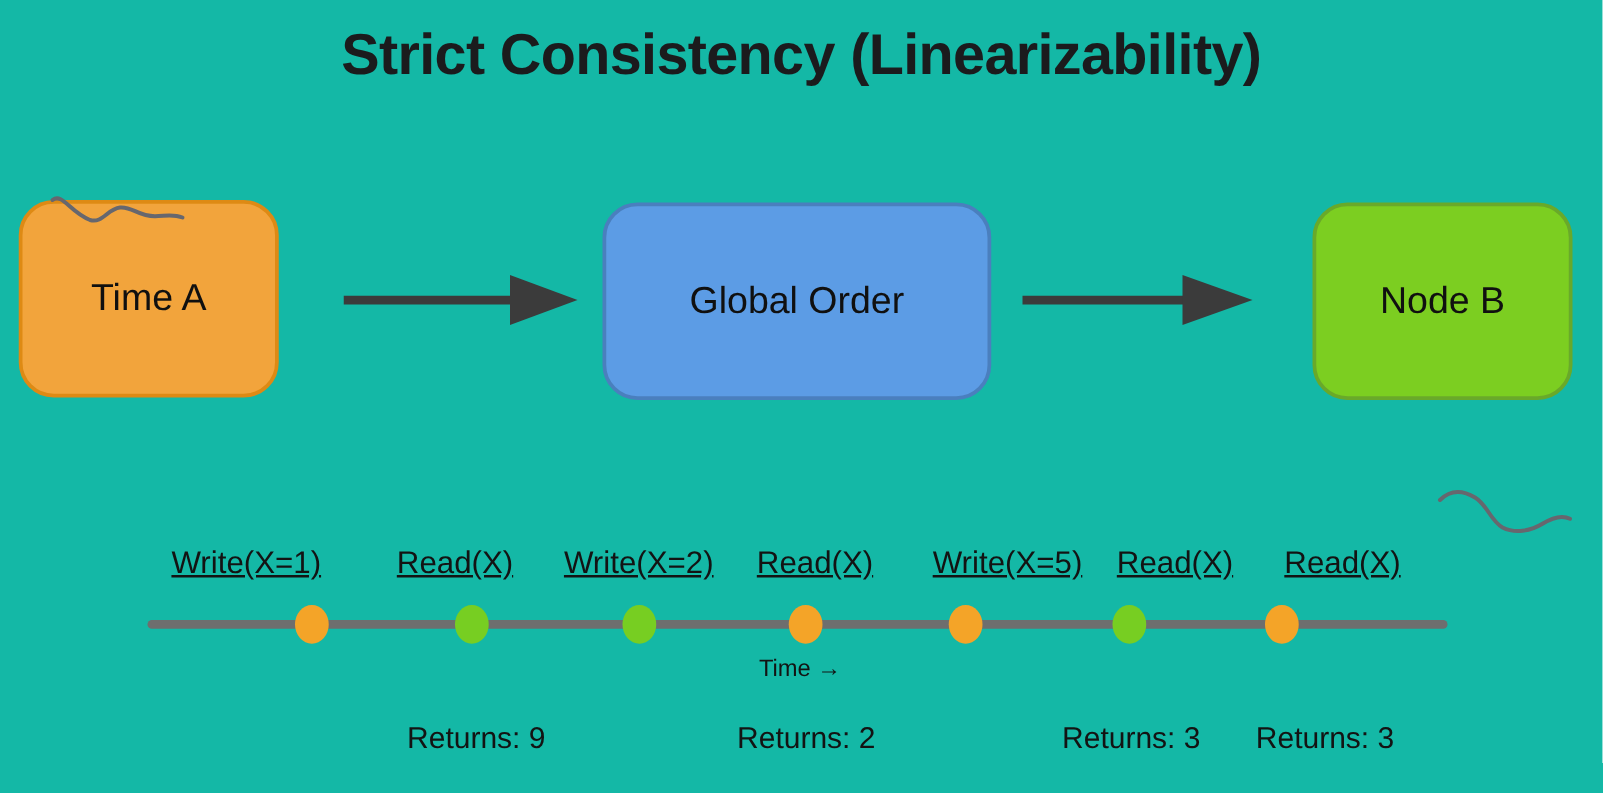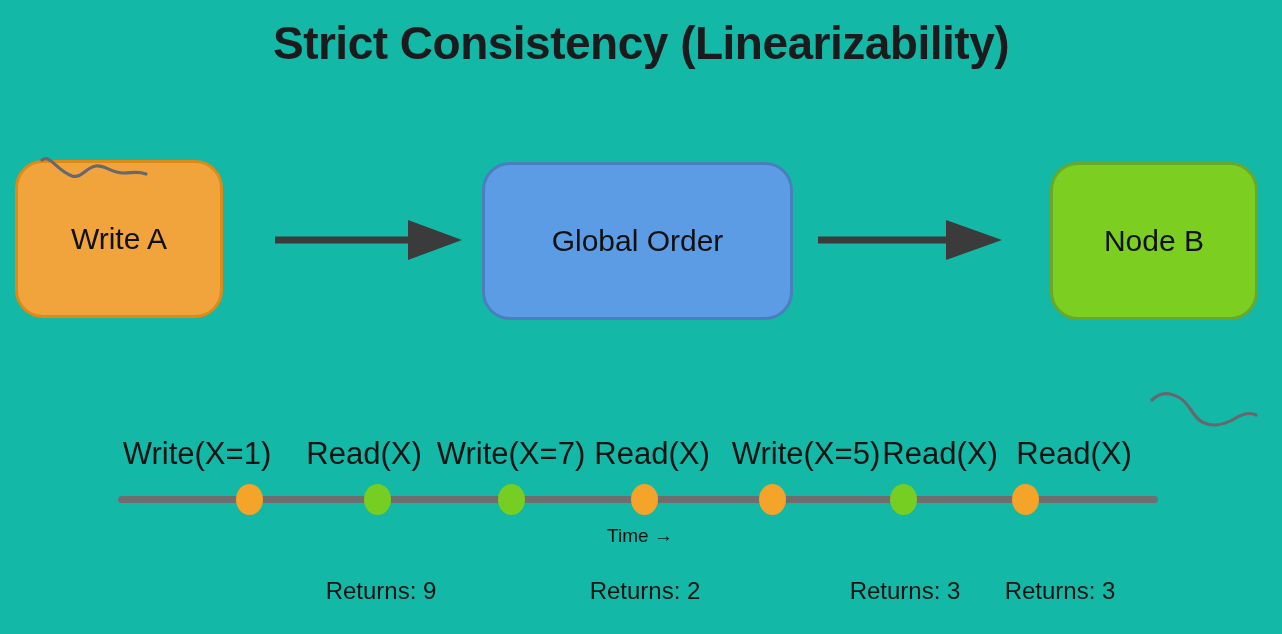--- a/index.html
+++ b/index.html
@@ -32,21 +32,21 @@
   .sq-corner { left:1148px; top:388px; width:112px; height:40px; }
   .tl-line {
     position:absolute; left:118px; top:496px; width:1040px; height:7px;
     background:var(--timeline-line); border-radius:3.5px;
   }
   .dot { position:absolute; top:484px; width:27px; height:31px; border-radius:50%; }
   .d0 { left:236px; } .d1 { left:364px; } .d2 { left:498px; } .d3 { left:631px; }
   .d4 { left:759px; } .d5 { left:890px; } .d6 { left:1012px; }
   .ev {
     position:absolute; top:436px; transform:translateX(-50%);
-    font-size:31px; color:var(--label-text); white-space:nowrap;
+    font-size:25px; color:var(--label-text); white-space:nowrap;text-decoration:underline;
   }
   .e0 { left:197px; } .e1 { left:364px; } .e2 { left:511px; } .e3 { left:652px; }
   .e4 { left:806px; } .e5 { left:940px; } .e6 { left:1074px; }
   .time-label {
     position:absolute; top:525px; left:640px; transform:translateX(-50%);
     font-size:19px; color:var(--label-text); white-space:nowrap;
   }
   .ret {
     position:absolute; top:577px; transform:translateX(-50%);
     font-size:24px; color:var(--label-text); white-space:nowrap;
@@ -54,21 +54,21 @@
   .r0 { left:381px; } .r1 { left:645px; } .r2 { left:905px; } .r3 { left:1060px; }
 </style>
 </head>
 <body>
 
 <div class="canvas">
 
   <div class="title">Strict Consistency (Linearizability)</div>
 
   <div class="node node-a" style="background-color: rgb(242, 164, 60); border-color: rgb(222, 138, 20);">
-    <span>Write A</span>
+    <span>Time A</span>
   </div>
   <div class="node node-global" style="background-color: rgb(92, 156, 229); border-color: rgb(74, 127, 190);">
     <span>Global Order</span>
   </div>
   <div class="node node-b" style="background-color: rgb(124, 206, 33); border-color: rgb(105, 169, 42);">
     <span>Node B</span>
   </div>
 
   <svg class="arrow-svg arrow-1" viewBox="0 0 200 50">
     <line x1="5" y1="25" x2="140" y2="25"></line>
@@ -83,21 +83,21 @@
     <path d="M4,8 C12,2 18,18 34,24 C44,27 48,15 58,14 C68,13 72,21 86,21 C94,21 100,19 108,22"></path>
   </svg>
   <svg class="squiggle sq-corner" viewBox="0 0 112 40">
     <path d="M4,12 C12,4 22,4 32,10 C42,16 44,28 54,34 C64,39 76,37 86,31 C94,26 102,24 108,27"></path>
   </svg>
 
   <div class="tl-line"></div>
 
   <span class="ev e0">Write(X=1)</span>
   <span class="ev e1">Read(X)</span>
-  <span class="ev e2">Write(X=7)</span>
+  <span class="ev e2">Write(X=2)</span>
   <span class="ev e3">Read(X)</span>
   <span class="ev e4">Write(X=5)</span>
   <span class="ev e5">Read(X)</span>
   <span class="ev e6">Read(X)</span>
 
   <div class="dot d0" style="background-color: rgb(244, 164, 40);"></div>
   <div class="dot d1" style="background-color: rgb(119, 206, 34);"></div>
   <div class="dot d2" style="background-color: rgb(119, 206, 34);"></div>
   <div class="dot d3" style="background-color: rgb(244, 164, 40);"></div>
   <div class="dot d4" style="background-color: rgb(244, 164, 40);"></div>

